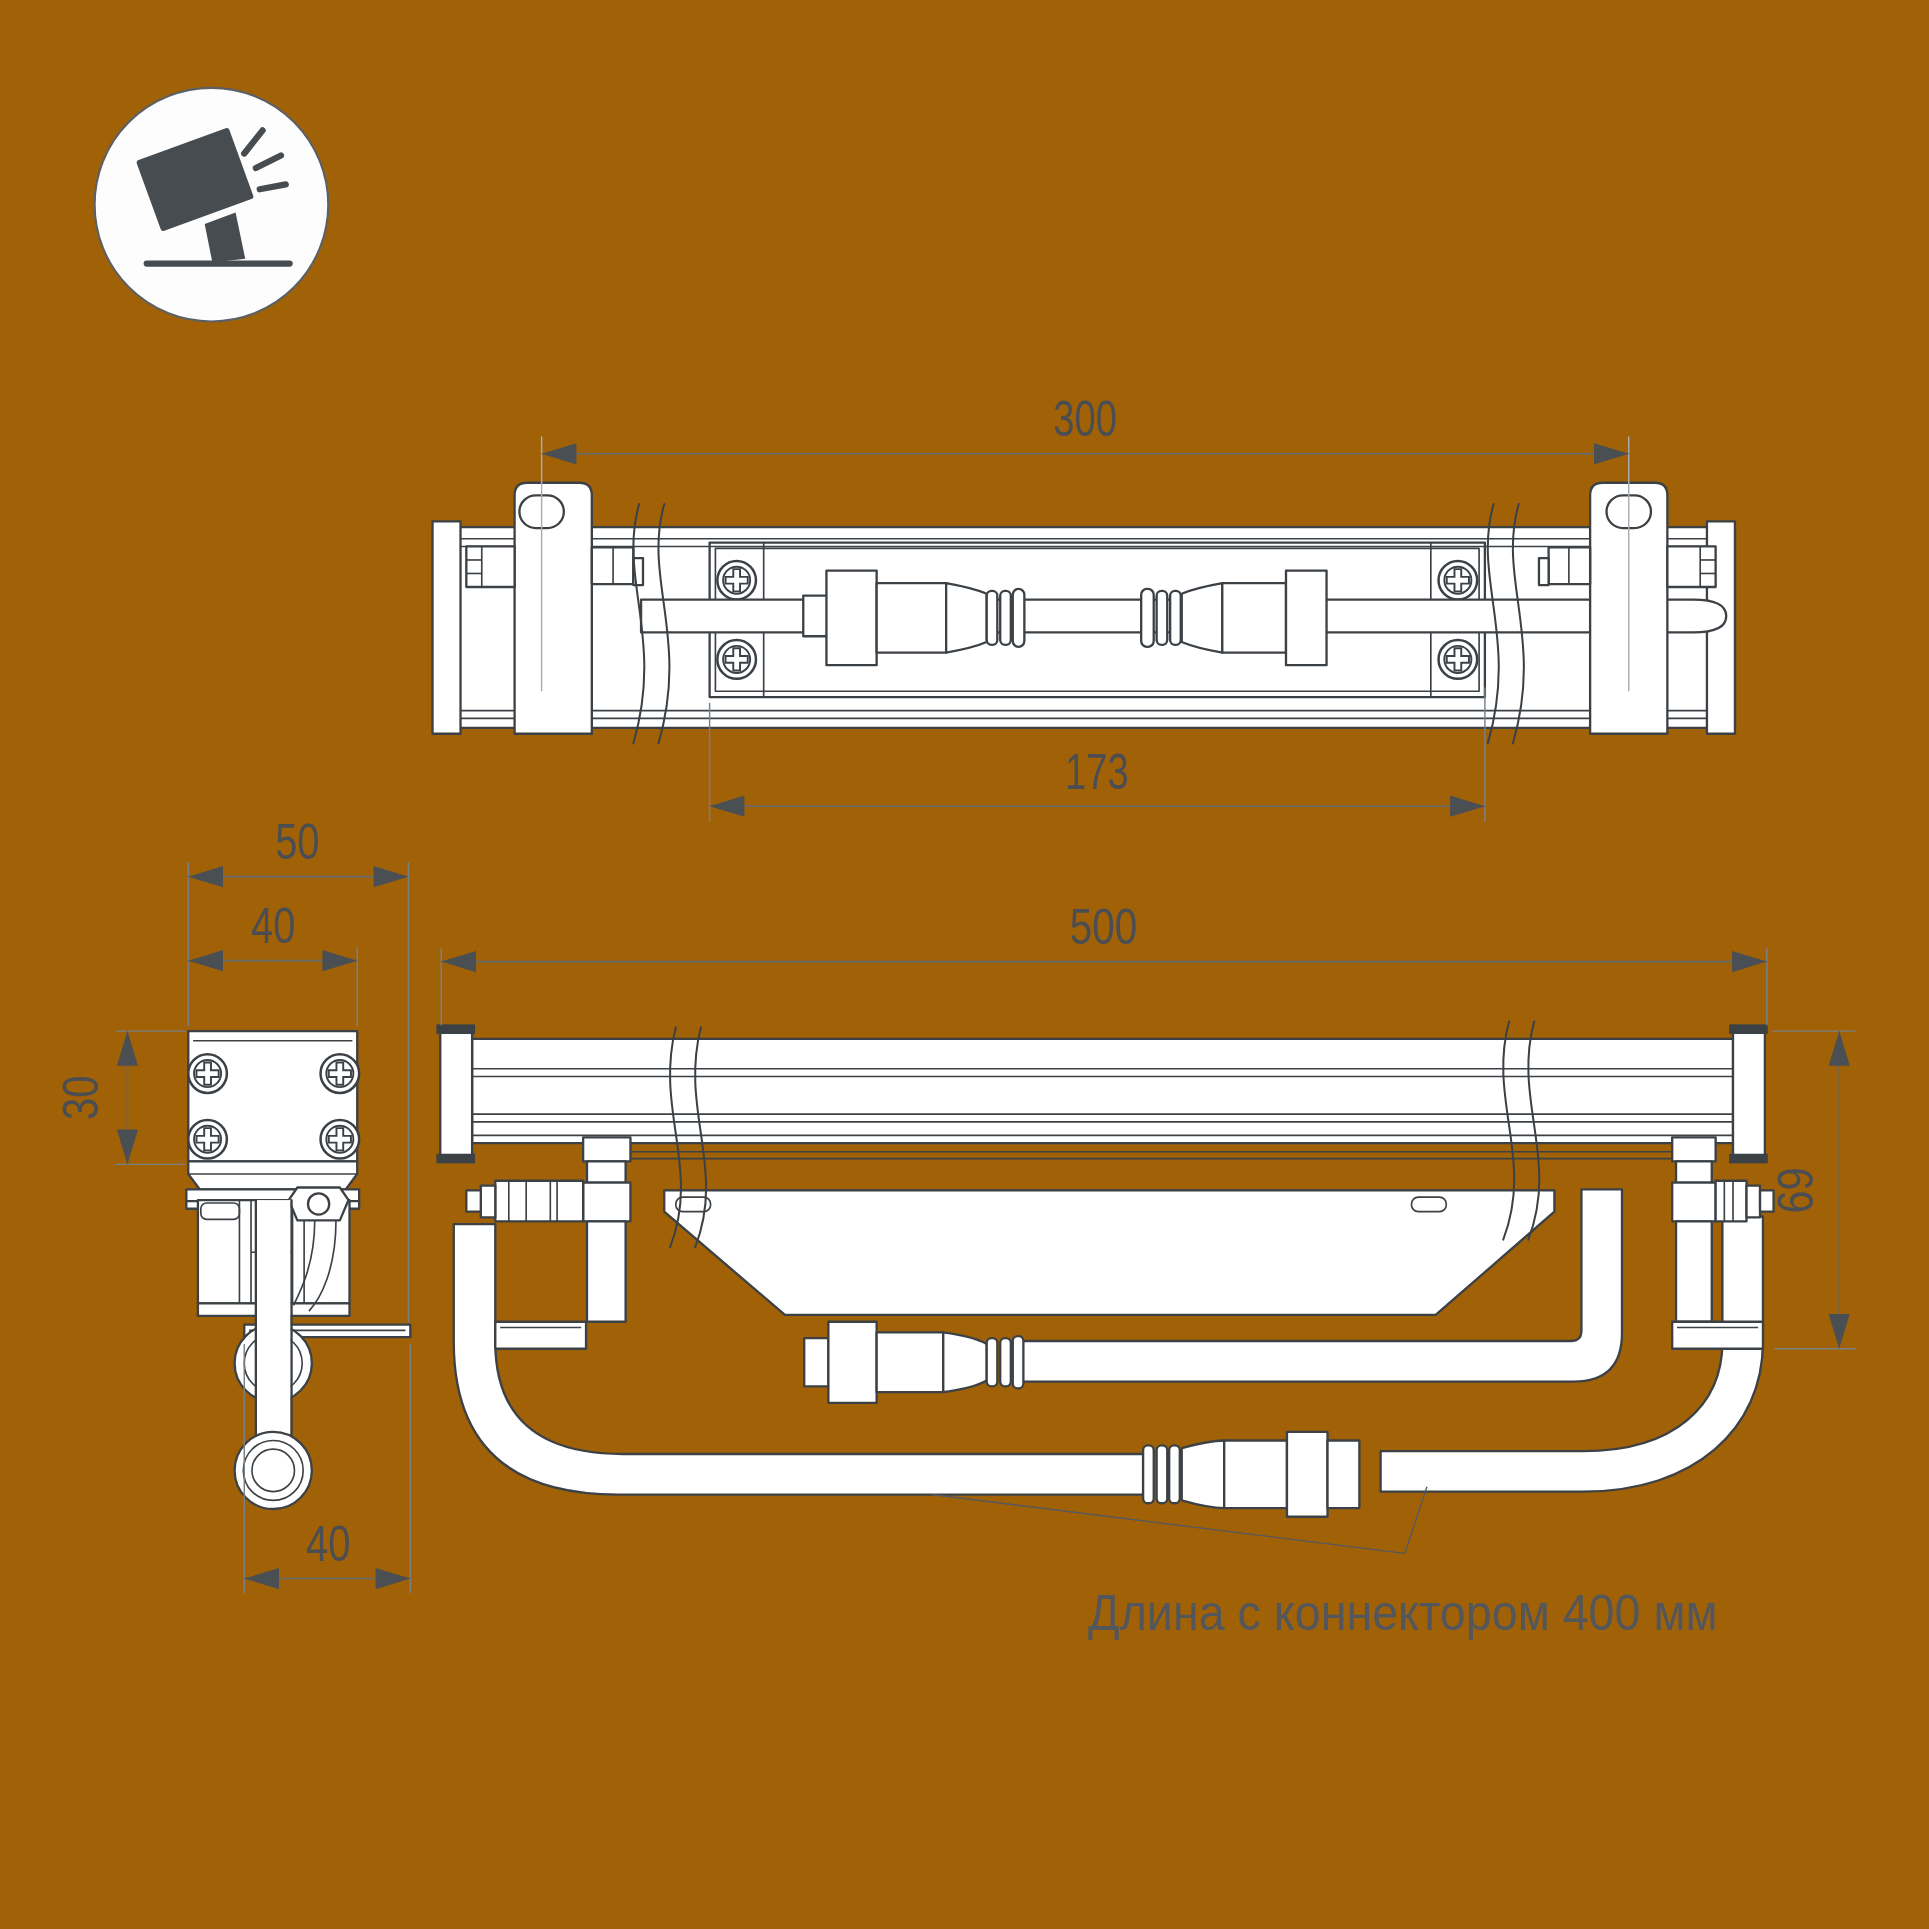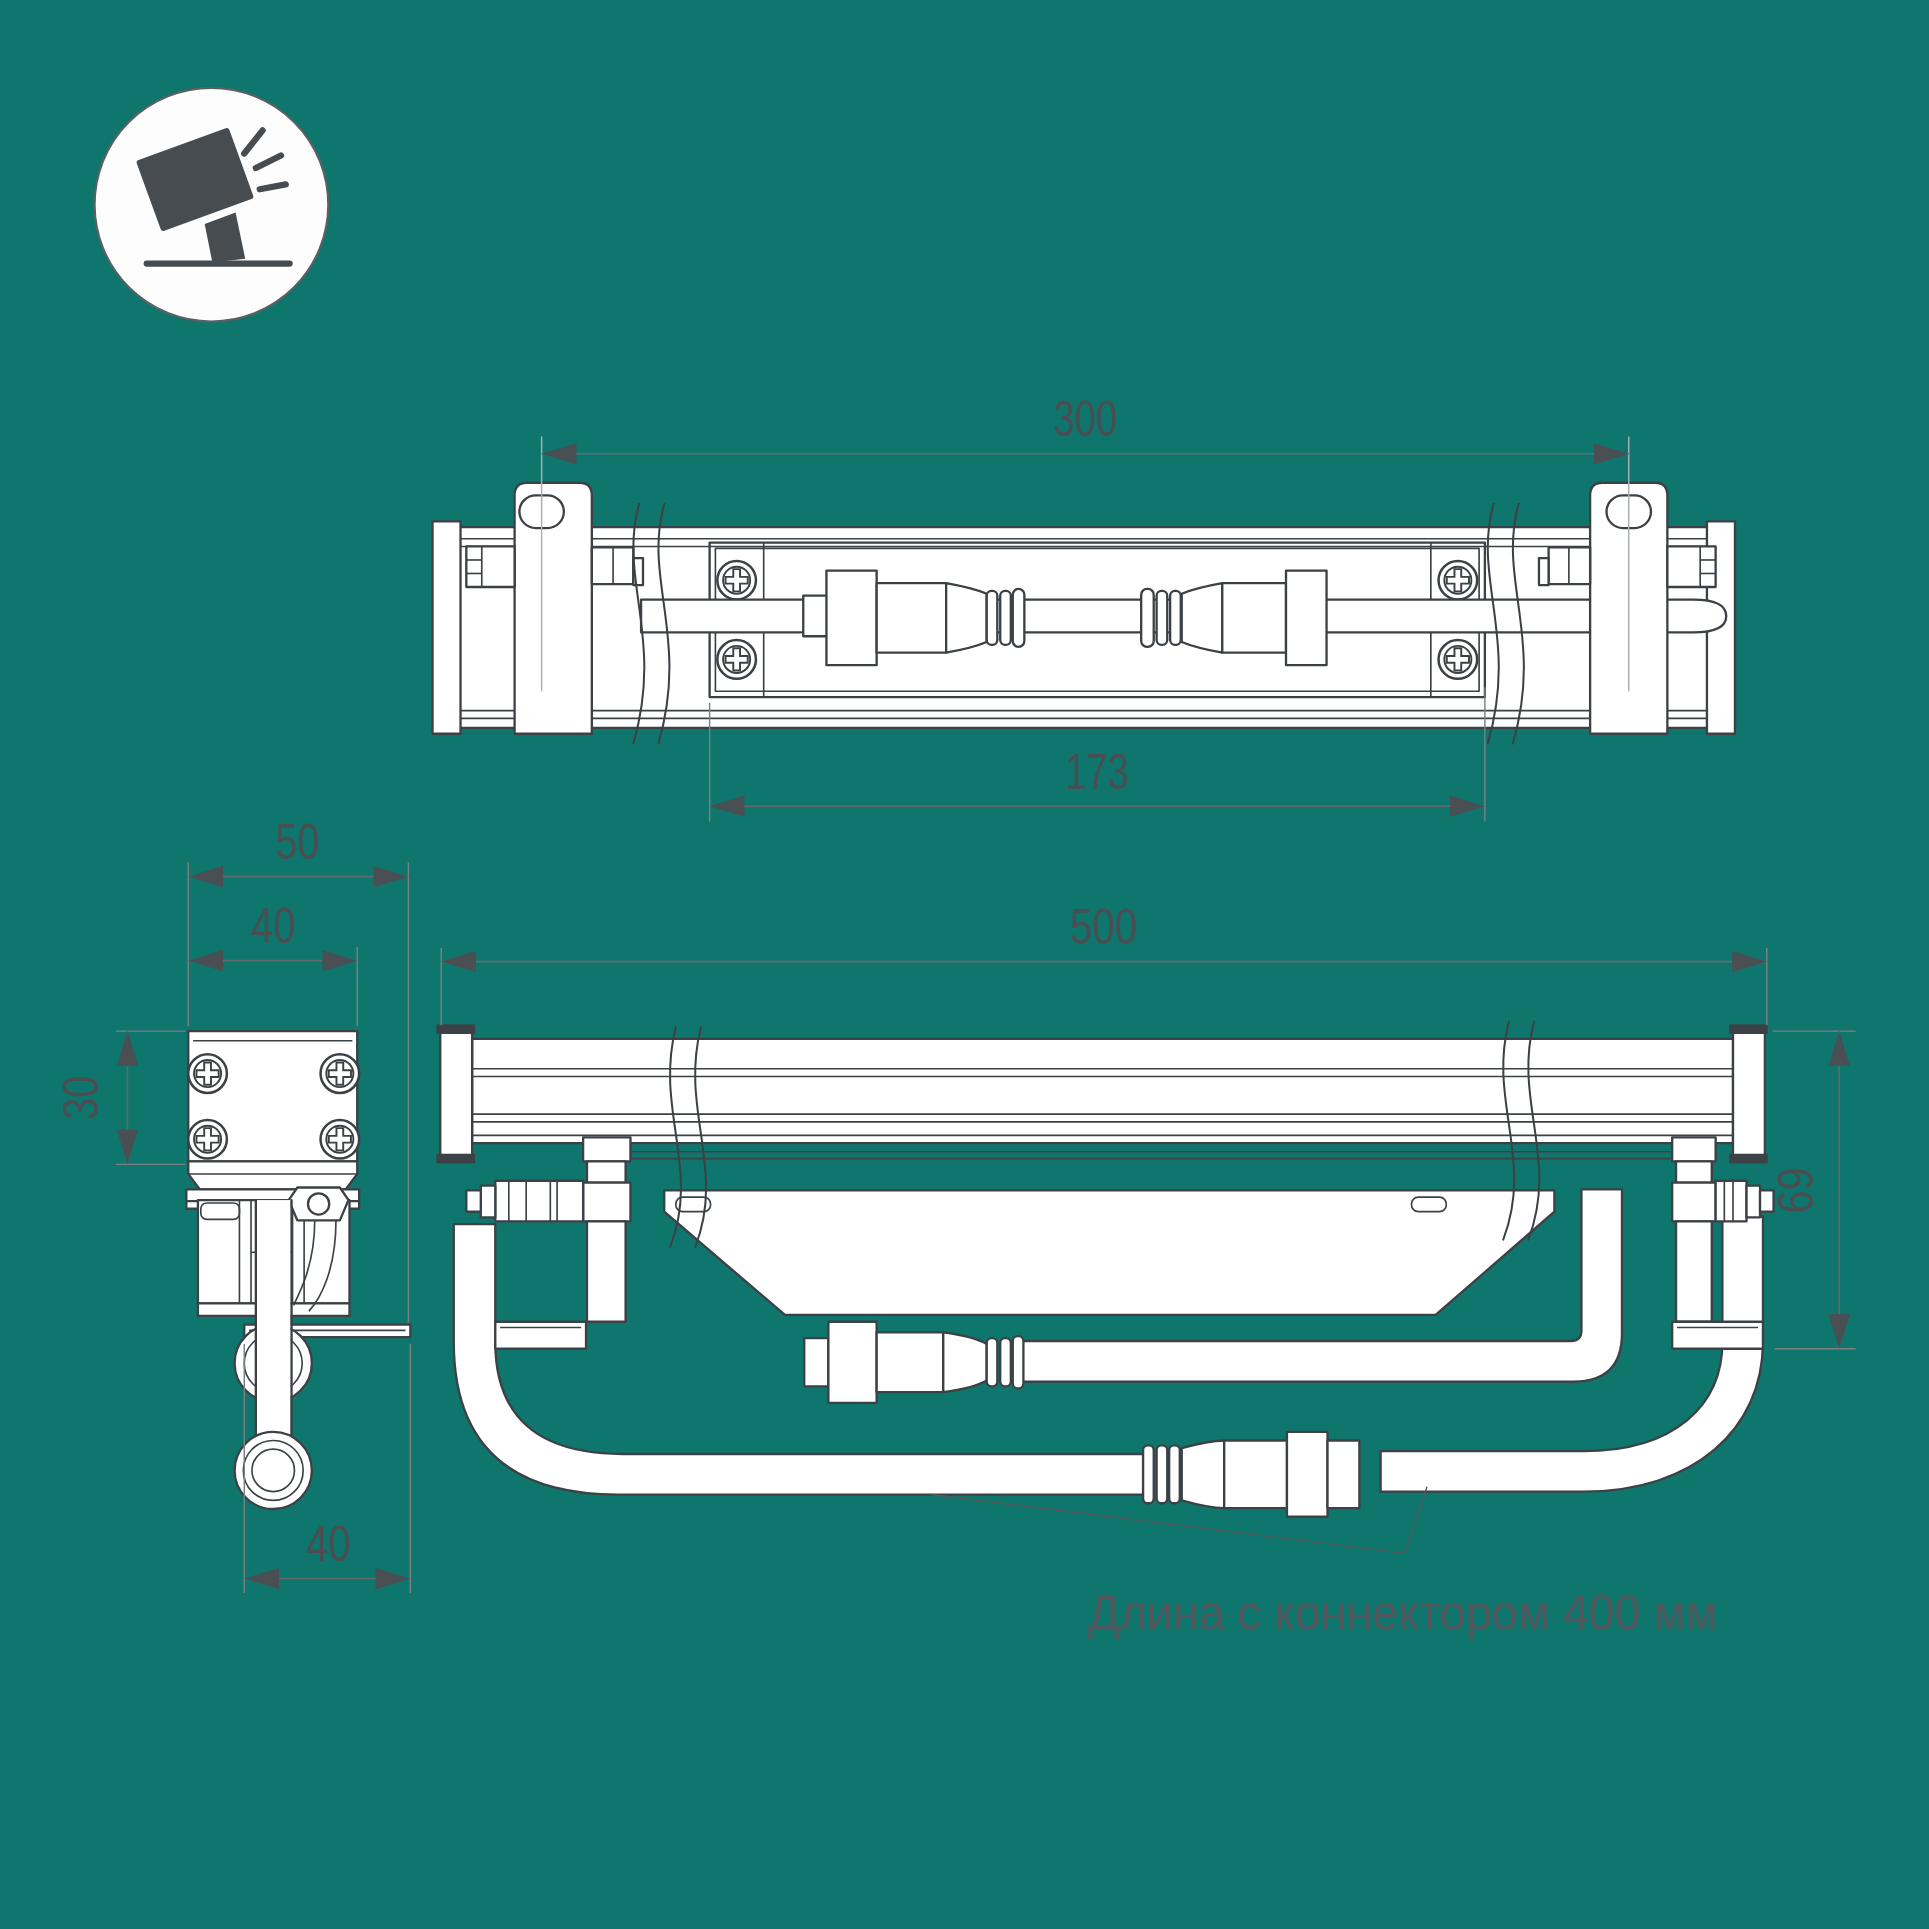--- a/index.html
+++ b/index.html
@@ -1,16 +1,16 @@
 <!DOCTYPE html>
 <html><head>
 <meta charset="utf-8">
 <style>
   html,body{margin:0;padding:0;background:#ffffff;}
-  .stage{width:1929px;height:1929px;position:relative;background:#0f766e;overflow:hidden;}
+  .stage{width:1929px;height:1929px;position:relative;background:#a16207;overflow:hidden;}
   svg{display:block;}
   .outline{fill:none;stroke:#3c4146;stroke-width:2.4;stroke-linejoin:round;stroke-linecap:round;}
   .outline-f{fill:#ffffff;stroke:#3c4146;stroke-width:2.4;stroke-linejoin:round;}
   .thin{fill:none;stroke:#3c4146;stroke-width:1.7;stroke-linejoin:round;}
   .dimline{fill:none;stroke:#64696e;stroke-width:1.6;}
   .extline{fill:none;stroke:#7b8085;stroke-width:1.5;}
   .centerline{fill:none;stroke:#a9aeb3;stroke-width:1.5;}
   .arrow{fill:#4a4f54;stroke:none;}
   .darkfill{fill:#3c4146;stroke:none;}
   .iconfill{fill:#474c51;stroke:none;}

